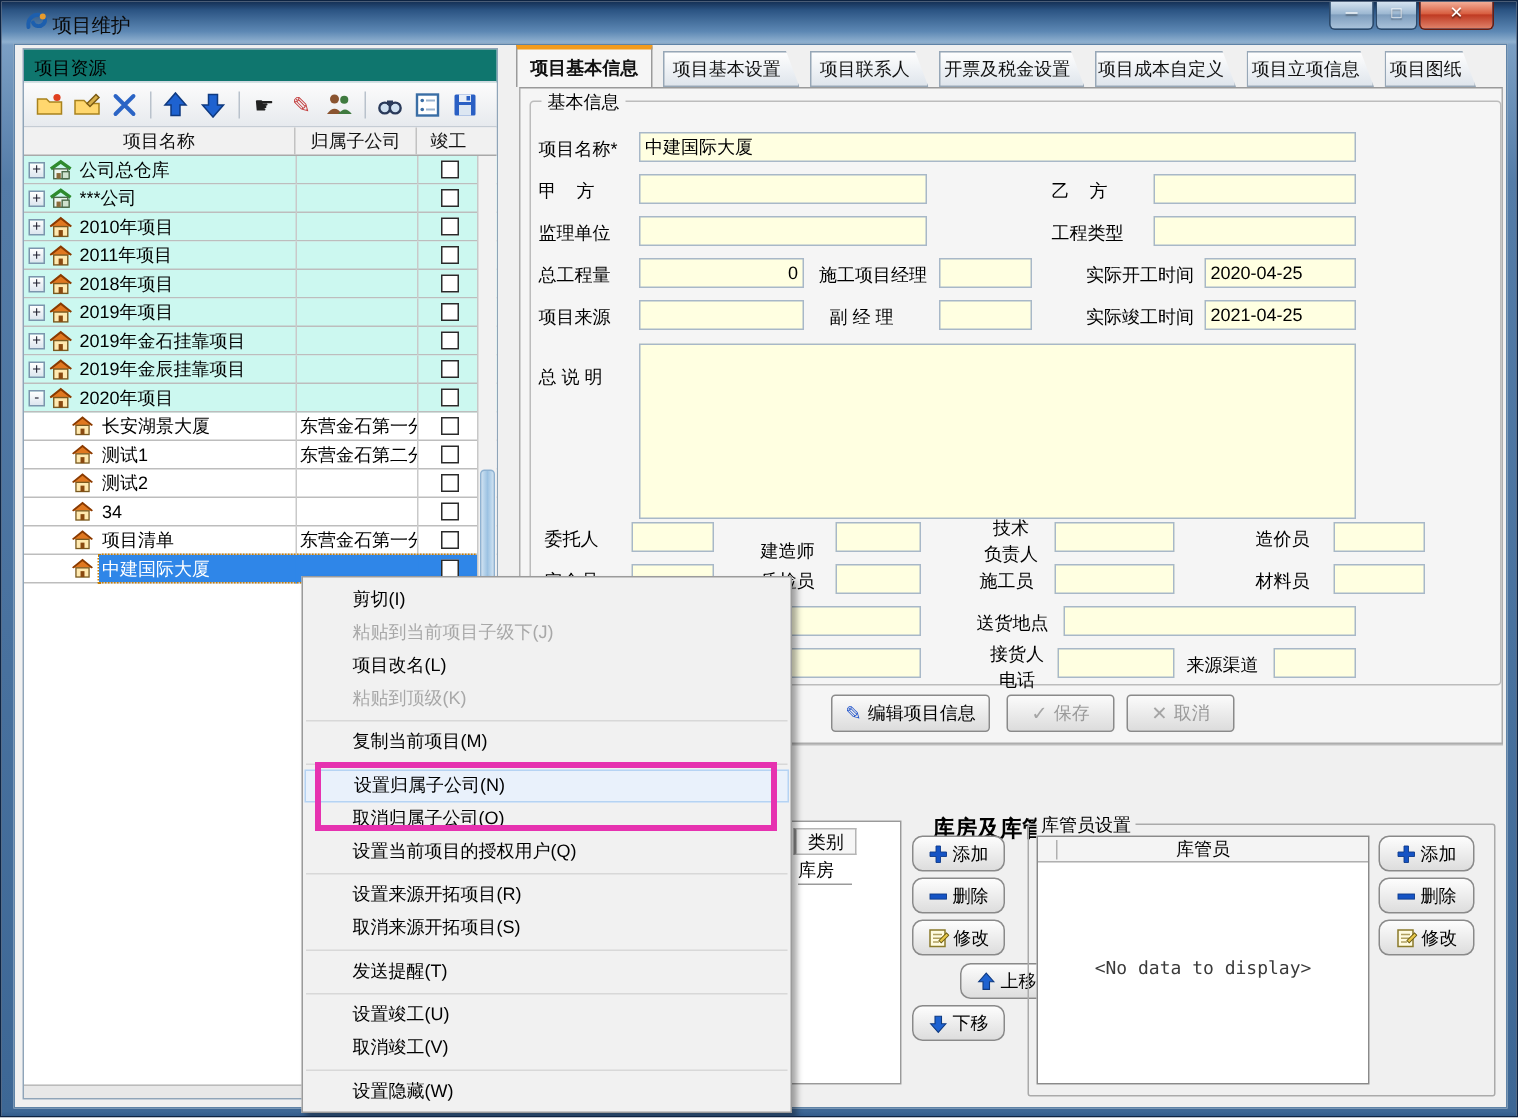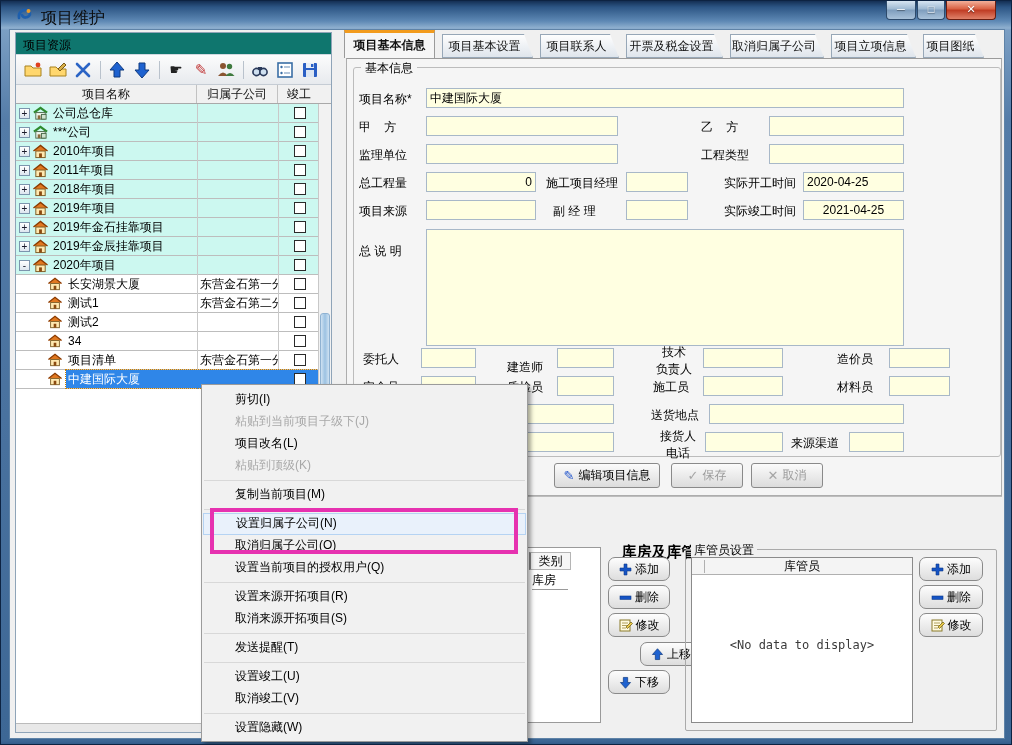--- a/index.html
+++ b/index.html
@@ -5,21 +5,21 @@
   * { margin:0; padding:0; box-sizing:border-box; }
   html,body { width:1012px; height:745px; font-family:"Liberation Sans","DejaVu Sans",sans-serif; }
   #window {
     position:relative; width:1012px; height:745px; overflow:hidden;
     background:linear-gradient(180deg,#142f54 0px,#2c5584 6px,#5d88b4 20px,#8fb0cf 27px,#7b9fc4 29px,#547ca8 120px,#3d6795 740px,#2c5584 745px);
     border:1px solid #0d2342;
   }
   
   .titlebar { position:absolute; left:0; top:0; width:100%; height:28px; }
   .title-icon { position:absolute; left:15px; top:6px; width:17px; height:17px; }
-  .title-text { position:absolute; left:40px; top:7px; font-size:16px; color:#0a0a0a; }
+  .title-text { position:absolute; left:34px; top:7px; font-size:13px; color:#0a0a0a; }
   .winbtn { position:absolute; top:0; height:19px; border:1px solid #2d4a6b; border-top:none;
     border-radius:0 0 4px 4px; background:linear-gradient(#d7e5f2,#9db8d2 45%,#7e9dbd 50%,#a9c2da);
     color:#fff; text-align:center; font-size:11px; line-height:17px; cursor:default; }
   .winbtn.close { background:linear-gradient(#f2b09a,#d85f41 45%,#bf3a22 50%,#e0826a); border-color:#6b1d10; }
   .winbtn .g { text-shadow:0 1px 1px rgba(0,0,0,.5); font-weight:bold; }
   
   .win-body { position:absolute; left:8px; top:28px; width:996px; height:710px; background:#f0f0f0; border:1px solid #5f83a7; }
   
   .left-panel { position:absolute; left:14px; top:31px; width:317px; height:701px; background:#fff; border:1px solid #8fa4b8; }
   .lp-header { position:absolute; left:0; top:0; width:100%; height:22px; background:#0f766e; border-bottom:1px solid #d0d8e0; font-size:12px; padding:4px 0 0 7px; color:#000; }
@@ -374,21 +374,21 @@
         <div class="vthumb"></div>
       </div>
     <div class="hscroll"></div>
   </div>
 
   <div class="tab-bar">
       <div class="tab active" style="width: 91px;">项目基本信息</div>
       <div class="tab" style="width: 91px;">项目基本设置</div>
       <div class="tab" style="width: 79px;">项目联系人</div>
       <div class="tab" style="width: 97px;">开票及税金设置</div>
-      <div class="tab" style="width: 94px;">取消归属子公司</div>
+      <div class="tab" style="width: 94px;">项目成本自定义</div>
       <div class="tab" style="width: 85px; margin-top: 44px;">项目立项信息</div>
       <div class="tab" style="width: 61px;">项目图纸</div>
     </div>
   <div class="tab-content"></div>
 
   <div class="fieldset"></div>
   <div class="legend">基本信息</div>
 
   <span class="lbl" style="left:358px;top:88px;">项目名称*</span>
   <input class="inp" style="left: 425px; top: 87px; width: 478px;" value="中建国际大厦">
@@ -408,21 +408,21 @@
   <span class="lbl" style="left:545px;top:172px;">施工项目经理</span>
   <input class="inp" style="left: 625px; top: 171px; width: 62px;">
   <span class="lbl" style="left:723px;top:172px;">实际开工时间</span>
   <input class="inp" style="left: 802px; top: 171px; width: 101px;" value="2020-04-25">
 
   <span class="lbl" style="left:358px;top:200px;">项目来源</span>
   <input class="inp" style="left: 425px; top: 199px; width: 110px;">
   <span class="lbl" style="left:552px;top:200px;">副 经 理</span>
   <input class="inp" style="left: 625px; top: 199px; width: 62px;">
   <span class="lbl" style="left:723px;top:200px;">实际竣工时间</span>
-  <input class="inp" style="left: 802px; top: 199px; width: 101px; text-align: center;" value="2021-04-25">
+  <input class="inp" style="left: 802px; top: 199px; width: 101px;" value="2021-04-25">
 
   <span class="lbl" style="left:358px;top:240px;">总 说 明</span>
   <textarea class="inp" style="left: 425px; top: 228px; width: 478px; height: 117px;"></textarea>
 
   <span class="lbl" style="left:362px;top:348px;">委托人</span>
   <input class="inp" style="left: 420px; top: 347px; width: 55px;">
   <span class="lbl" style="left:506px;top:356px;">建造师</span>
   <input class="inp" style="left: 556px; top: 347px; width: 57px;">
   <span class="lbl two" style="left:650px;top:343px;width:46px;">技术
 负责人</span>

